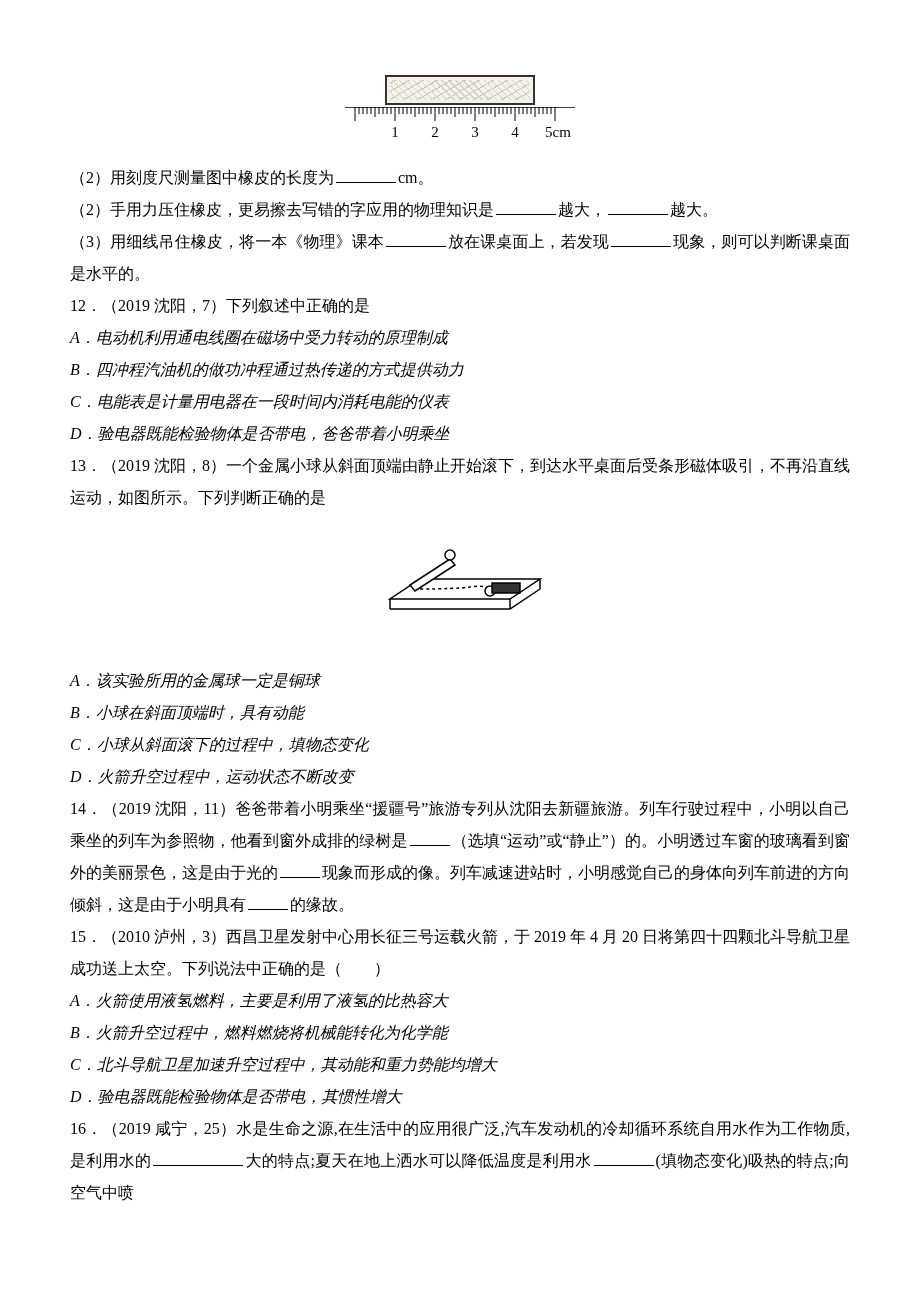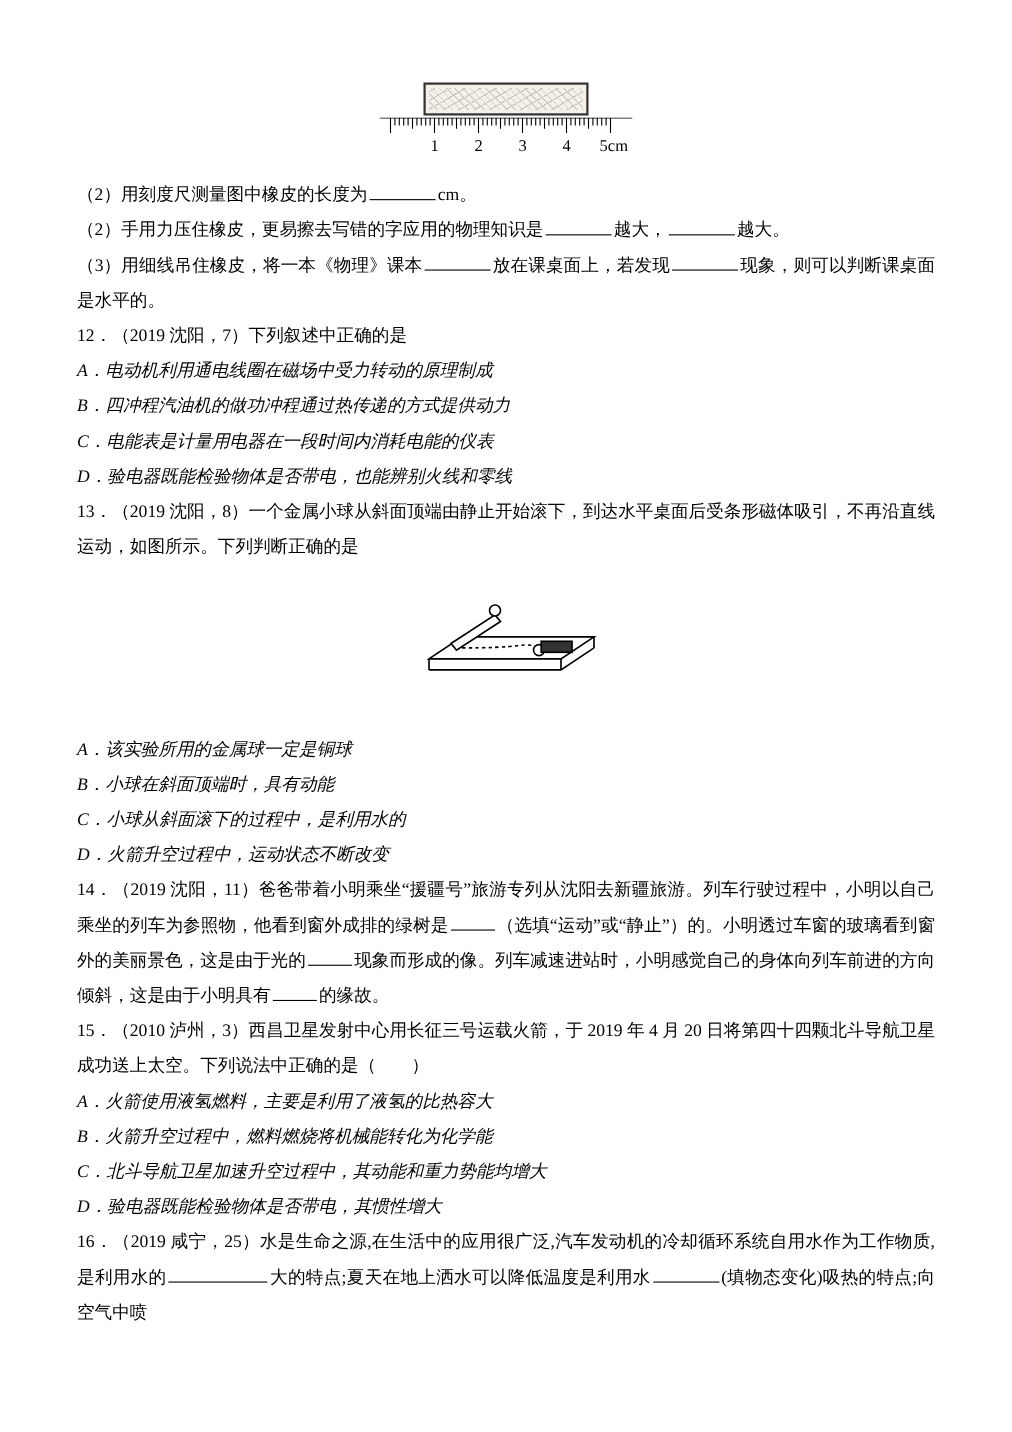--- a/index.html
+++ b/index.html
@@ -125,21 +125,21 @@
   <span>（2）手用力压住橡皮，更易擦去写错的字应用的物理知识是</span><span class="blank"></span><span>越大，</span><span class="blank"></span><span>越大。</span>
 </p>
 <p class="para">
   <span>（3）用细线吊住橡皮，将一本《物理》课本</span><span class="blank"></span><span>放在课桌面上，若发现</span><span class="blank"></span><span>现象，则可以判断课桌面是水平的。</span>
 </p>
 
 <p class="para">12．（2019 沈阳，7）下列叙述中正确的是</p>
 <p class="opt">A．电动机利用通电线圈在磁场中受力转动的原理制成</p>
 <p class="opt">B．四冲程汽油机的做功冲程通过热传递的方式提供动力</p>
 <p class="opt">C．电能表是计量用电器在一段时间内消耗电能的仪表</p>
-<p class="opt">D．验电器既能检验物体是否带电，也能辨别火线和零线</p>
+<p class="opt">D．验电器既能检验物体是否带电，爸爸带着小明乘坐</p>
 
 <p class="para">13．（2019 沈阳，8）一个金属小球从斜面顶端由静止开始滚下，到达水平桌面后受条形磁体吸引，不再沿直线运动，如图所示。下列判断正确的是</p>
 
 <div class="figure">
   <svg width="200" height="110" viewBox="0 0 200 110">
     <g stroke="#000" stroke-width="1.5" fill="none">
       <path d="M 30 70 L 150 70 L 180 50 L 60 50 Z"></path>
       <line x1="30" y1="70" x2="30" y2="80"></line>
       <line x1="150" y1="70" x2="150" y2="80"></line>
       <line x1="180" y1="50" x2="180" y2="60"></line>
@@ -153,21 +153,21 @@
 
       <circle cx="130" cy="62" r="5" fill="#fff"></circle>
 
       <rect x="132" y="54" width="28" height="10" fill="#333"></rect>
     </g>
   </svg>
 </div>
 
 <p class="opt">A．该实验所用的金属球一定是铜球</p>
 <p class="opt">B．小球在斜面顶端时，具有动能</p>
-<p class="opt">C．小球从斜面滚下的过程中，是利用水的</p>
+<p class="opt">C．小球从斜面滚下的过程中，填物态变化</p>
 <p class="opt">D．火箭升空过程中，运动状态不断改变</p>
 
 <p class="para">
   <span>14．（2019 沈阳，11）爸爸带着小明乘坐“援疆号”旅游专列从沈阳去新疆旅游。列车行驶过程中，小明以自己乘坐的列车为参照物，他看到窗外成排的绿树是</span><span class="blank short"></span><span>（选填“运动”或“静止”）的。小明透过车窗的玻璃看到窗外的美丽景色，这是由于光的</span><span class="blank short"></span><span>现象而形成的像。列车减速进站时，小明感觉自己的身体向列车前进的方向倾斜，这是由于小明具有</span><span class="blank short"></span><span>的缘故。</span>
 </p>
 
 <p class="para">15．（2010 泸州，3）西昌卫星发射中心用长征三号运载火箭，于 2019 年 4 月 20 日将第四十四颗北斗导航卫星成功送上太空。下列说法中正确的是（　　）</p>
 <p class="opt">A．火箭使用液氢燃料，主要是利用了液氢的比热容大</p>
 <p class="opt">B．火箭升空过程中，燃料燃烧将机械能转化为化学能</p>
 <p class="opt">C．北斗导航卫星加速升空过程中，其动能和重力势能均增大</p>

